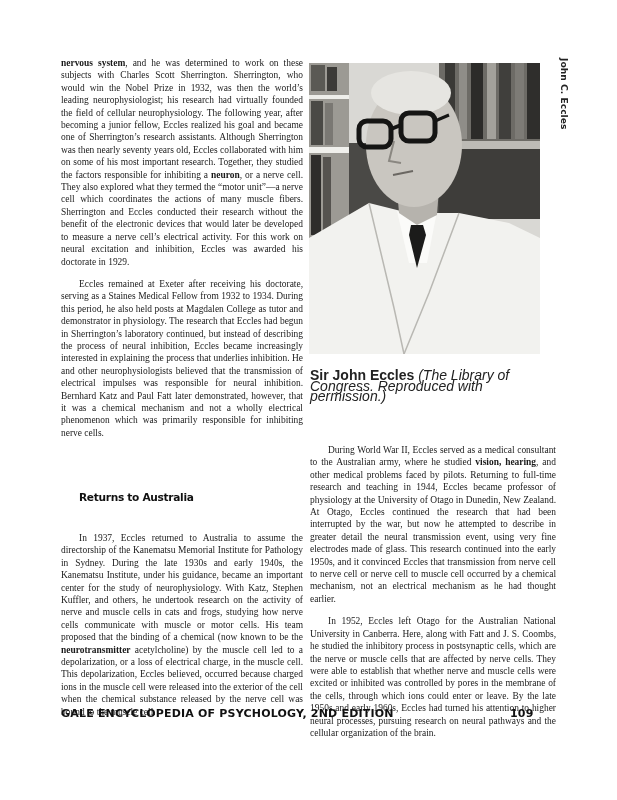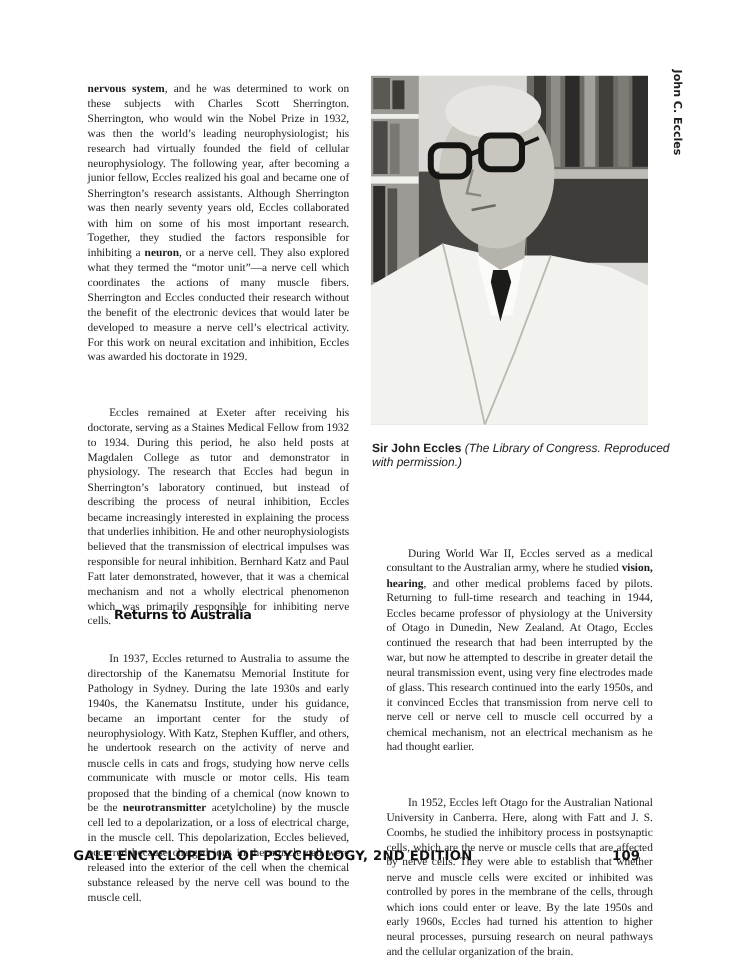--- a/index.html
+++ b/index.html
@@ -1,32 +1,32 @@
 <!DOCTYPE html>
 <html><head>
 <meta charset="utf-8">
 <style>
   html, body { margin: 0; padding: 0; background: #ffffff; }
   body { width: 617px; height: 800px; position: relative; overflow: hidden;
          font-family: "Liberation Serif", "DejaVu Serif", serif; color: #1a1a1a; }
   .col { position: absolute; font-size: 9.45px; line-height: 12.4px; text-align: justify; }
-  .col p { margin: 12px; }
+  .col p { margin: 0; }
   .col p.indent { text-indent: 18px; }
   .col b { font-weight: bold; }
   #col-left { left: 61px; top: 57px; width: 242px; }
   #col-right { left: 310px; top: 444px; width: 246px; }
   .gap { height: 10px; }
   .heading { font-family: "DejaVu Sans", "Liberation Sans", sans-serif; font-weight: bold;
-             font-size: 10.6px; letter-spacing: -0.3px; margin: 16px; position: absolute;
+             font-size: 10.6px; letter-spacing: -0.3px; margin: 0; position: absolute;
              left: 79px; top: 491px; color: #111; }
   #col-left2 { left: 61px; top: 532px; width: 242px; }
   .photo { position: absolute; left: 309px; top: 63px; width: 231px; height: 291px;
            overflow: hidden; background: #e8e8e6; }
   .caption { position: absolute; left: 310px; top: 370px; width: 250px;
-             font-family: "Liberation Sans", "DejaVu Sans", sans-serif; font-size: 10px; line-height: 10.6px; color: #222; }
+             font-family: "Liberation Sans", "DejaVu Sans", sans-serif; font-size: 14px; line-height: 10.6px; color: #222; }
   .caption b { font-weight: bold; }
   .caption i { font-style: italic; }
   .runner { position: absolute; left: 556px; top: 58px; width: 18px; height: 100px; }
   .runner span { position: absolute; left: 0; top: 0; transform-origin: 0 0;
                  transform: translate(14px, 0) rotate(90deg); white-space: nowrap;
                  font-family: "DejaVu Sans", "Liberation Sans", sans-serif; font-weight: bold; font-size: 9.2px; color: #222; }
   .footer { position: absolute; top: 707px; font-family: "DejaVu Sans", "Liberation Sans", sans-serif;
             font-weight: bold; font-size: 11px; letter-spacing: 0.2px; color: #111; }
   #footer-title { left: 61px; }
   #footer-page { left: 510px; }

